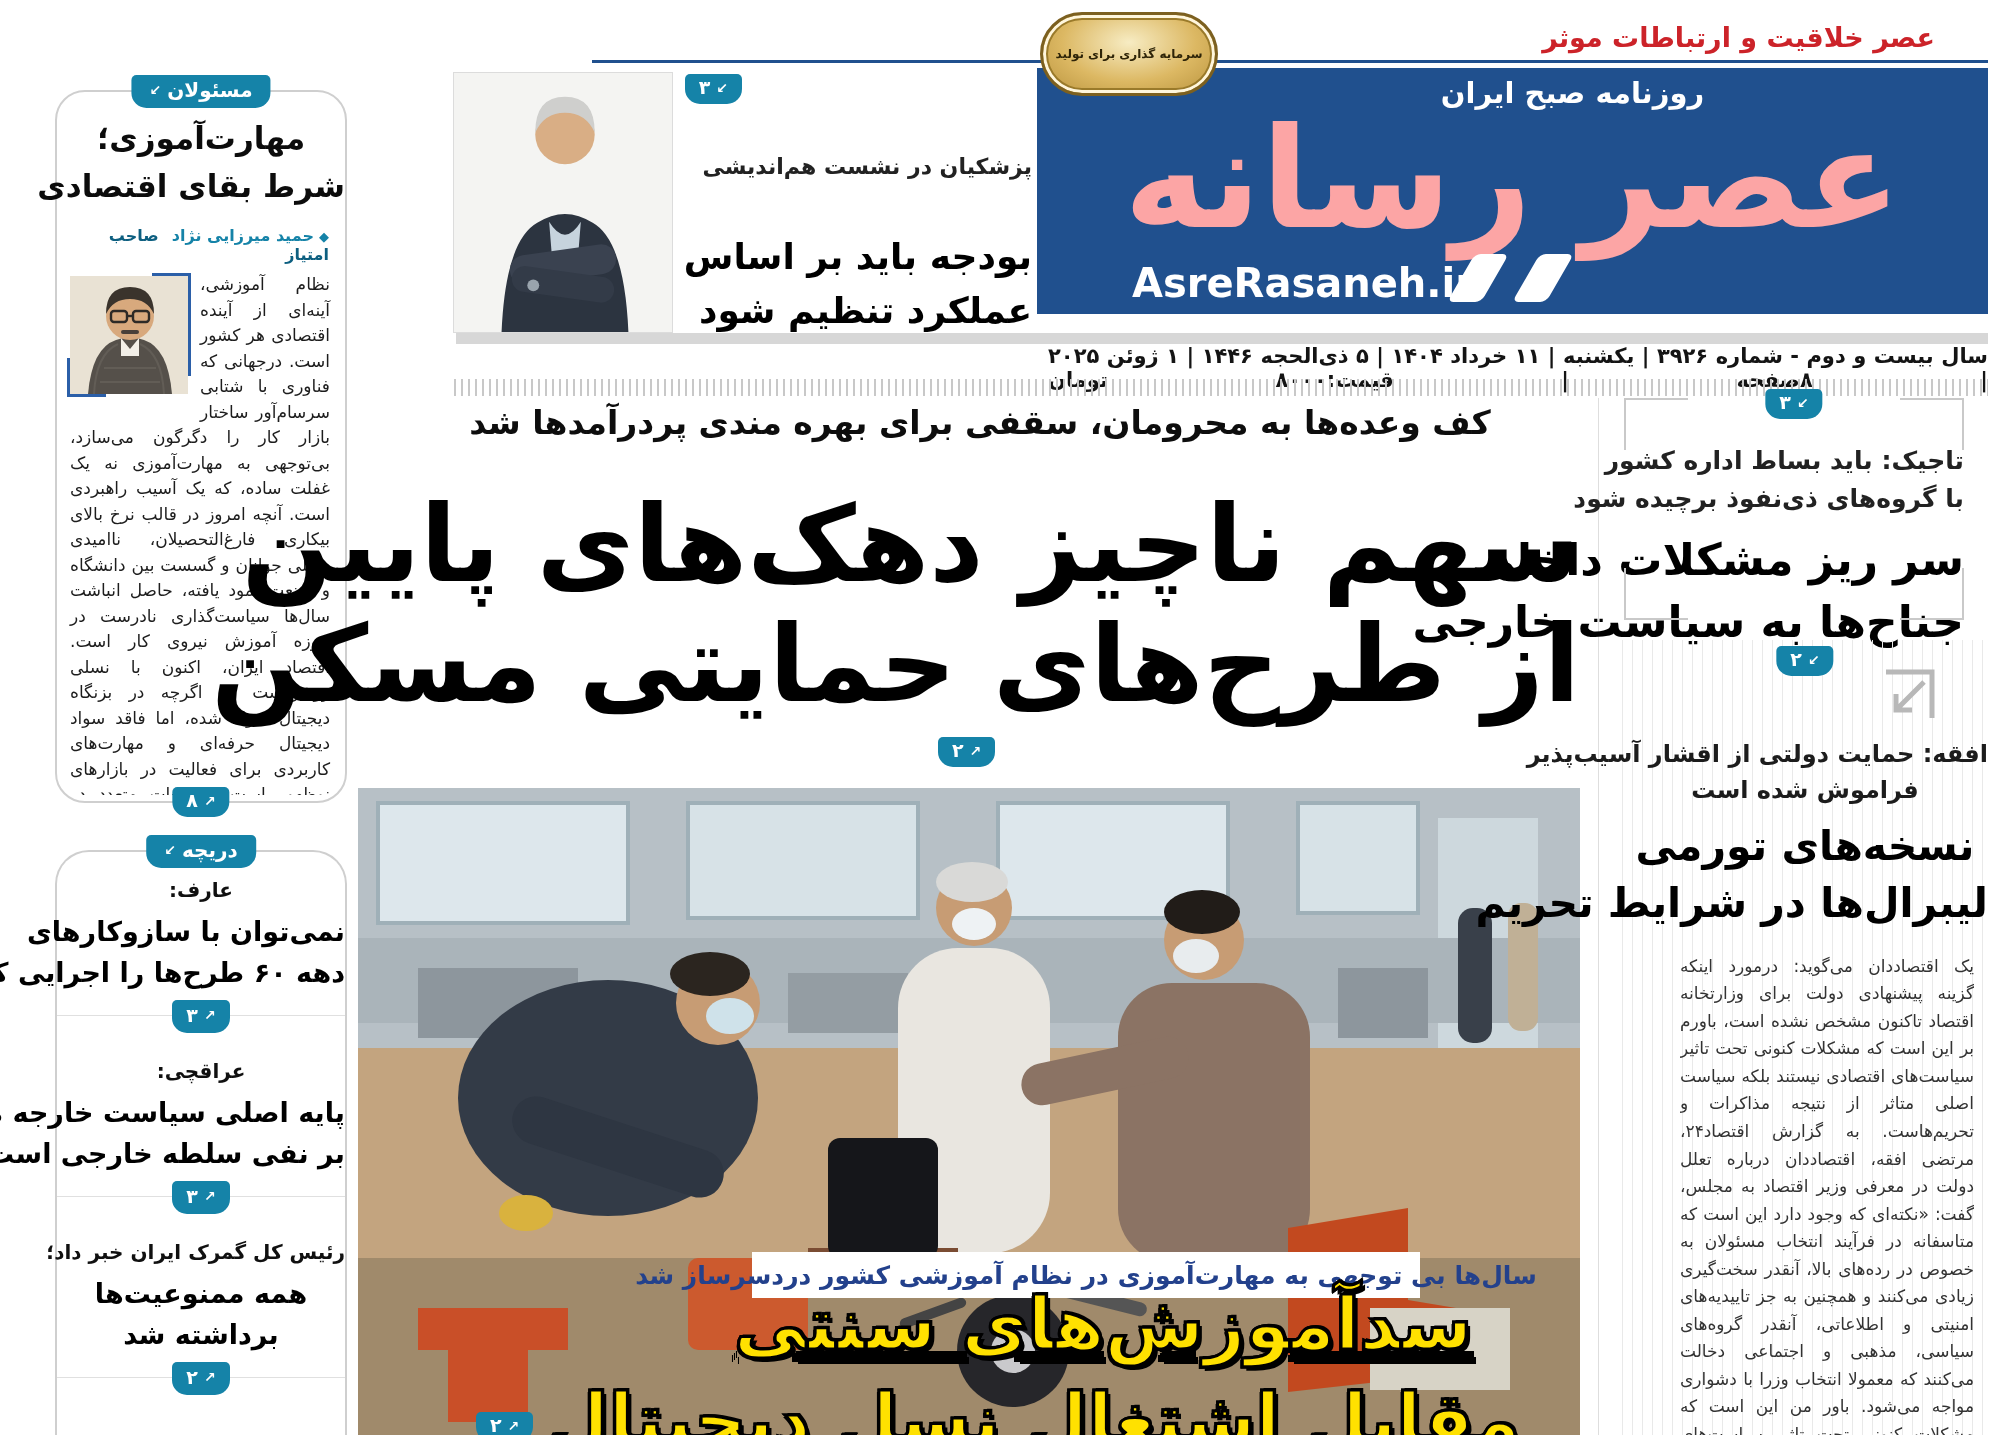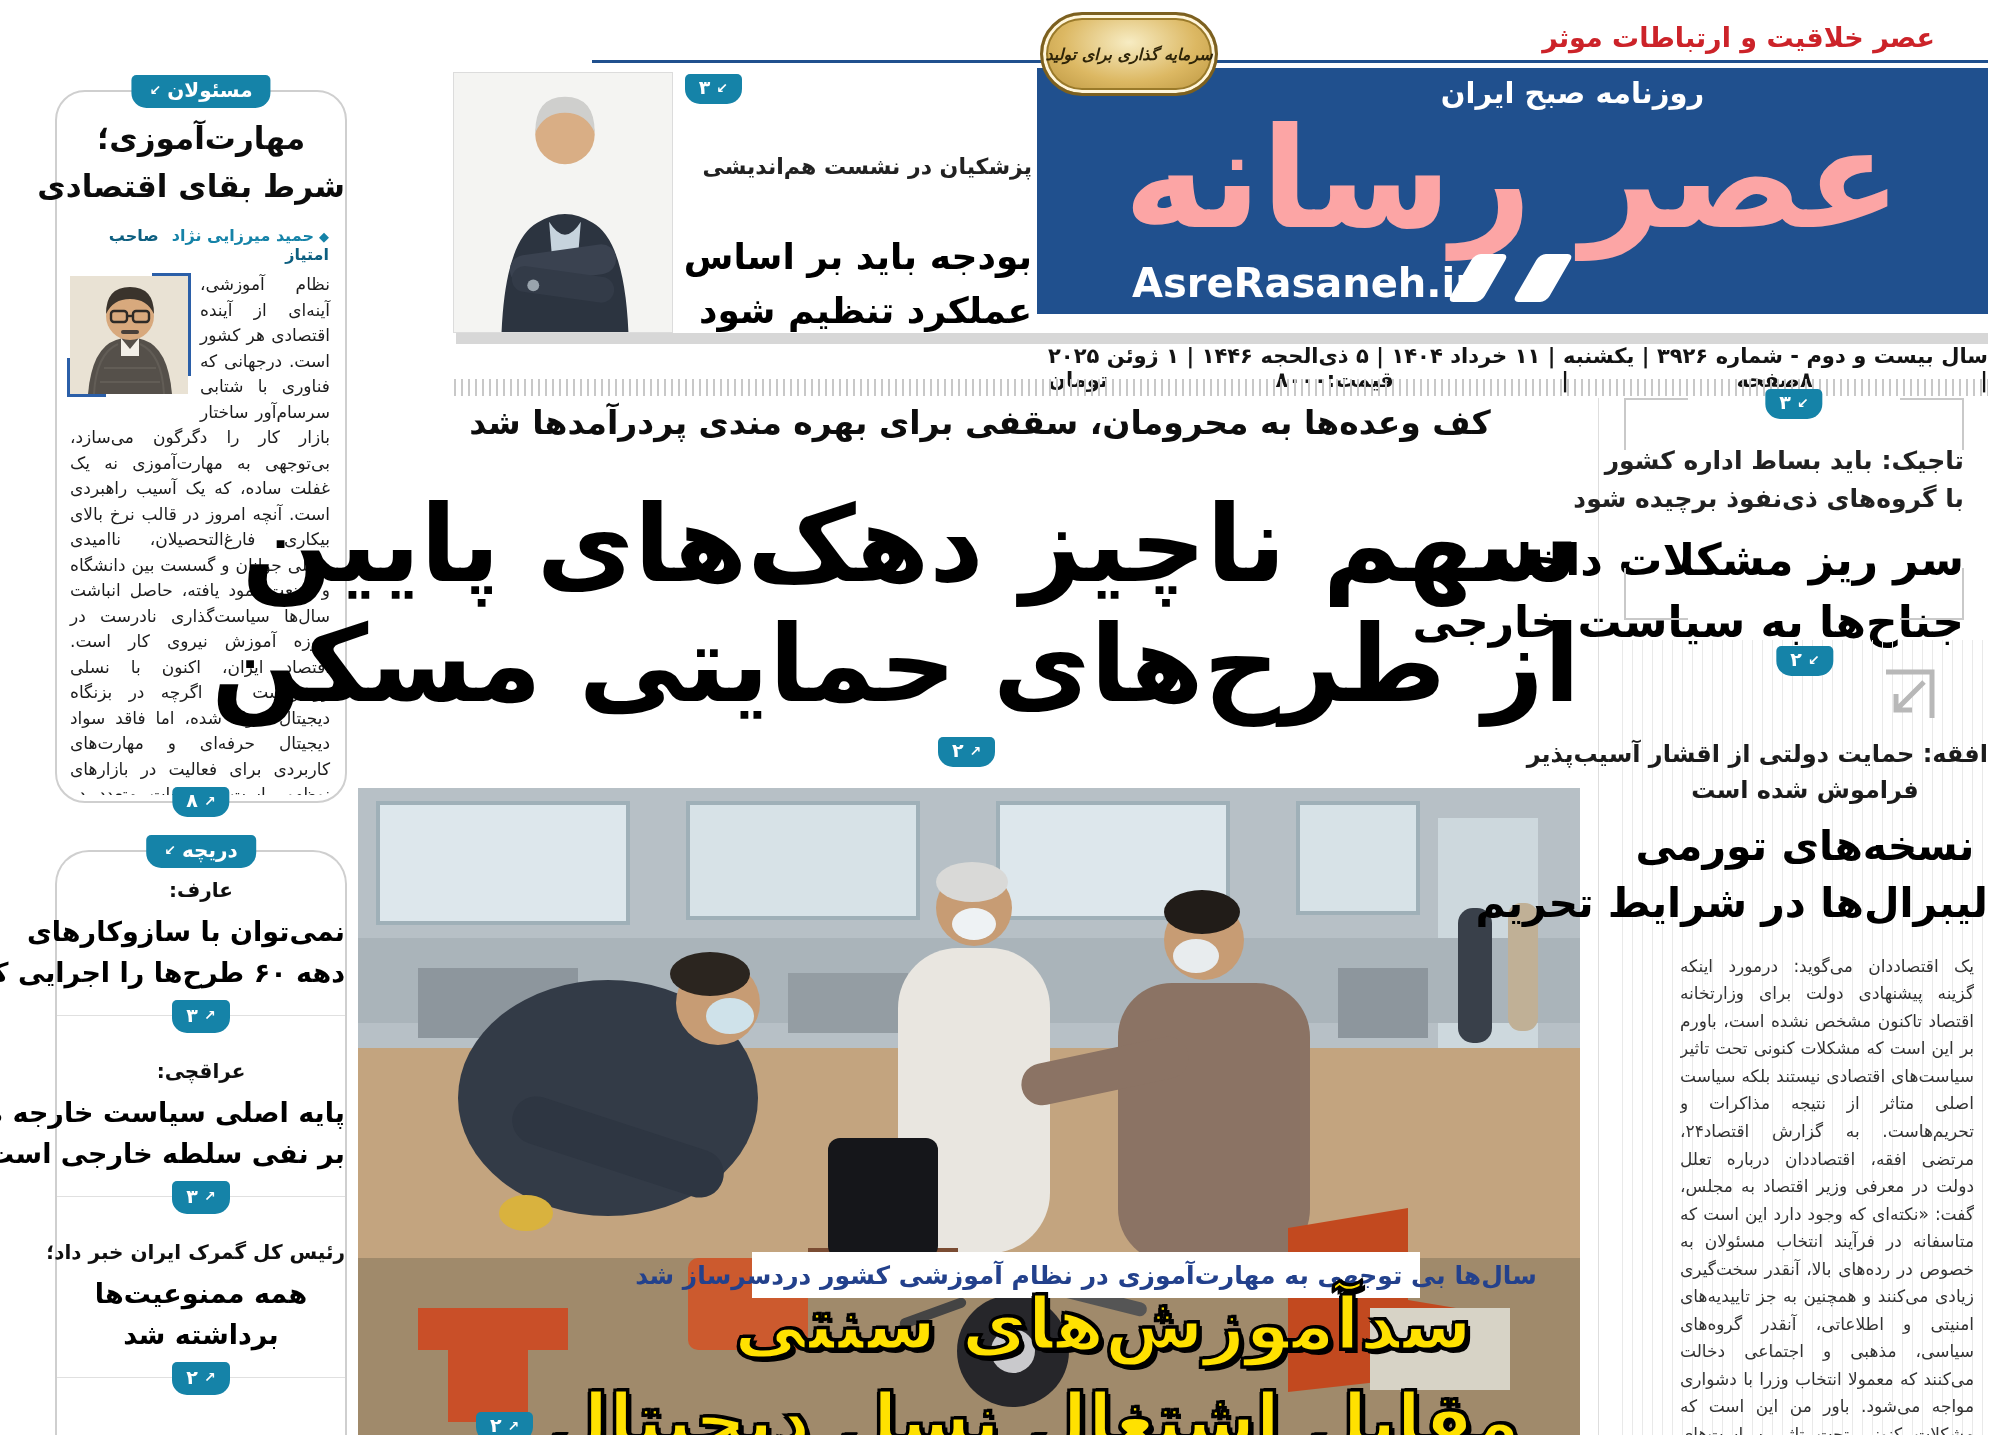--- a/index.html
+++ b/index.html
@@ -22,21 +22,21 @@
   .mast-site { position:absolute; bottom:4px; left:95px; color:#fff; font-size:40px; font-weight:600; direction:ltr; }
   .qmark { position:absolute; bottom:8px; width:34px; height:48px; background:#fff;
     transform:skewX(-30deg); border-radius:6px; }
   .q1 { left:424px; } .q2 { left:489px; }
   .mast-underline { position:absolute; top:306px; left:1037px; width:951px; height:8px; background:#20508e; }
   .seal { position:absolute; top:12px; left:1040px; width:178px; height:84px;
     background:radial-gradient(ellipse at 50% 35%, #f7ecc3, #dcb863 55%, #b8923c);
     border:3px solid #7c6020; border-radius:42px;
     box-shadow: inset 0 0 0 3px #fff6dc, inset 0 0 0 5px #9a7a2a;
     display:flex; align-items:center; justify-content:center; }
-  .seal span { font-size:16px; font-style:italic; font-weight:700; color:#2e2408; }
+  .seal span { font-size:12px; font-weight:700; color:#2e2408; }
   .grayband { position:absolute; top:333px; left:456px; width:1532px; height:11px; background:#d7d7d7; }
   .dateline { position:absolute; top:344px; left:1048px; right:5px; font-size:21px; font-weight:700;
     color:#141414; direction:rtl; text-align:justify; text-align-last:justify; }
   .hatch { position:absolute; top:379px; left:454px; width:1534px; height:17px;
     background:repeating-linear-gradient(90deg,#c8c8c8 0 2px, transparent 2px 7px); }
 
   
   .tab { display:inline-flex; direction:ltr; align-items:center; gap:6px;
     background:#1583a8; color:#fff; font-weight:700; padding:4px 14px 7px;
     border-radius:5px 5px 15px 15px; font-size:19px; line-height:1; }
@@ -89,21 +89,21 @@
   .lead-h.l1 { top:452px;margin-top:24px; } .lead-h.l2 { top:596px; }
   .lead-tab { position:absolute; top:737px; left:938px; }
 
   .lead-photo { position:absolute; left:358px; top:788px; width:1222px; height:647px; overflow:hidden; }
   .lead-photo > svg { position:absolute; inset:0; width:100%; height:100%; }
   .photo-caption { position:absolute; left:394px; top:464px; width:668px; height:46px; background:#fff;
     display:flex; align-items:center; justify-content:center;
     font-size:25px; font-weight:900; color:#23418c; }
   .yellow { position:absolute; left:328px; right:60px; text-align:center;
     font-size:72px; font-weight:900; color:#ffe100; line-height:1;
-    -webkit-text-stroke:3px #000; text-shadow:4px 4px 0 #000, -2px 2px 0 #000, 2px -2px 0 #000; }
+    -webkit-text-stroke:3px #000; text-shadow:4px 4px 0 #000, -2px 2px 0 #000, 2px -2px 0 #000;text-decoration:underline; }
   .yellow.y1 { top:500px; } .yellow.y2 { top:596px; }
   .photo-tab { position:absolute; left:118px; top:624px; }
 
   
   .vline { position:absolute; left:1598px; top:398px; width:1px; height:1037px; background:#dedede; }
   .r1 { position:absolute; left:1624px; top:398px; width:340px; height:222px; }
   .bk { position:absolute; width:64px; height:52px; }
   .bk.tl { top:0; left:0; border-top:2px solid #c9c9c9; border-left:2px solid #c9c9c9; }
   .bk.tr { top:0; right:0; border-top:2px solid #c9c9c9; border-right:2px solid #c9c9c9; }
   .bk.bl { bottom:0; left:0; border-bottom:2px solid #c9c9c9; border-left:2px solid #c9c9c9; }

